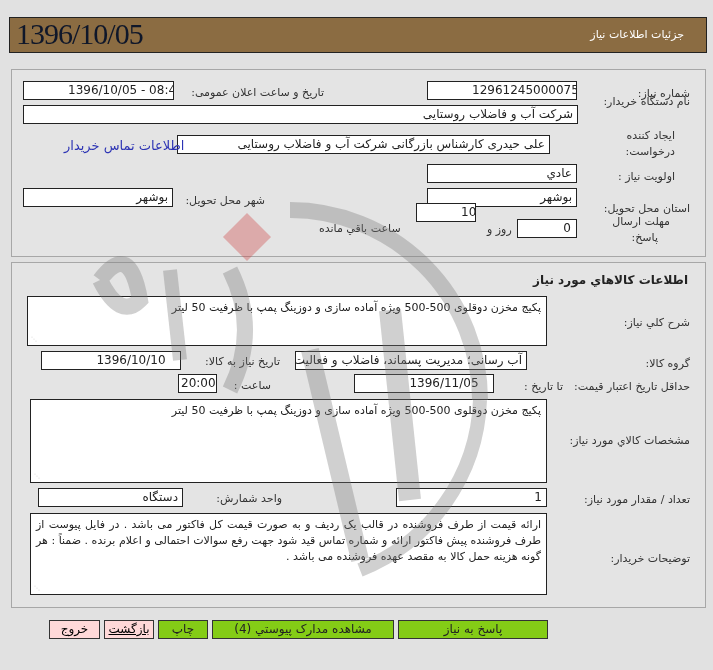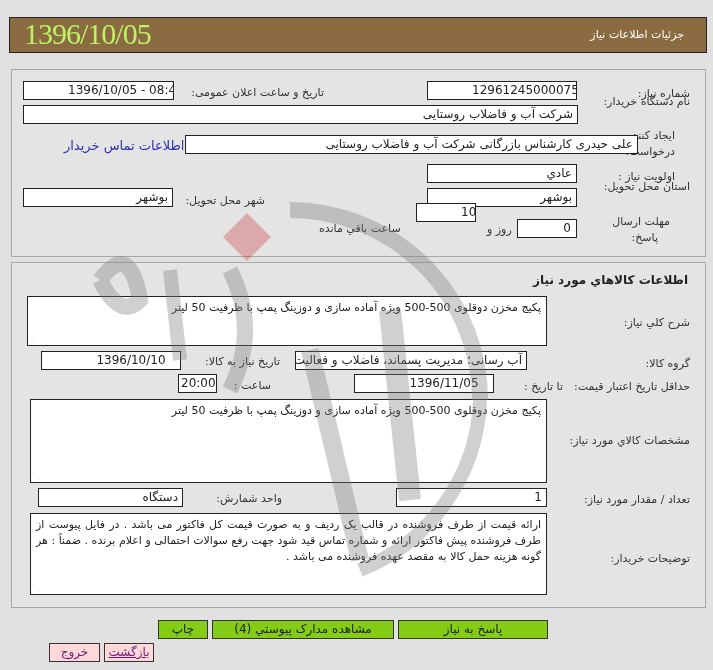--- a/index.html
+++ b/index.html
@@ -5,34 +5,34 @@
   html, body { margin:0; padding:0; }
   body {
     width:713px; height:670px; background:#e1e1e1; position:relative; overflow:hidden;
     font-family:"DejaVu Sans", sans-serif; font-size:11px; color:#222;
   }
   .abs { position:absolute; }
   .header {
     left:9px; top:17px; width:698px; height:36px; background:#8b6c42;
     border:1px solid #222; box-sizing:border-box;
   }
-  .header .date { left:14px; top:-4px; color:#bef264; font-family:"Liberation Serif", serif; font-size:30px; line-height:40px; letter-spacing:-1px; }
+  .header .date { left:6px; top:-4px; color:#0f172a; font-family:"Liberation Serif", serif; font-size:30px; line-height:40px; letter-spacing:-1px; }
   .header .title { right:22px; top:10px; color:#fff; font-size:11px; direction:rtl; }
   .panel { border:1px solid #a7a7a7; box-sizing:border-box; background:#e4e4e4; }
   .box { background:#fff; border:1px solid #222; box-sizing:border-box; height:19px; line-height:17px; padding:0 4px; white-space:nowrap; overflow:hidden; direction:rtl; font-size:12px; color:#222; }
   .box.center { text-align:center;padding-left:44px; }
   .box.ltr { direction:ltr; }
   .lbl { direction:rtl; white-space:nowrap; font-size:11px; color:#333; }
   .link { direction:rtl; white-space:nowrap; font-size:13px; color:#2c33b4; cursor:pointer; }
   .ta { background:#fff; border:1px solid #222; box-sizing:border-box; direction:rtl; padding:3px 5px; font-size:11px; line-height:16px; color:#222; overflow:hidden; }
   .grip { position:absolute; left:3px; bottom:2px; width:6px; height:6px; color:#bbb; font-size:6px; line-height:3px; }
   .sec-title { direction:rtl; font-weight:bold; font-size:12px; color:#222; }
   .btn { height:19px; box-sizing:border-box; border:1px solid #333; font-size:12px; line-height:17px; text-align:center; direction:rtl; cursor:pointer; color:#222; }
   .btn.green { background:#84cc16; }
-  .btn.pink { background:#ffd9d9; color:#701a75;margin-top:23px; }
+  .btn.pink { background:#ffd9d9; color:#000000; }
   .wm { opacity:0.35; pointer-events:none; }
 </style>
 </head>
 <body>
 
 <div class="abs header">
   <div class="abs date">1396/10/05</div>
   <div class="abs title">جزئیات اطلاعات نیاز</div>
 </div>
 
@@ -42,27 +42,27 @@
 <div class="abs box center ltr" style="left:427px; top:81px; width:150px;">12961245000075</div>
 
 <div class="abs lbl" style="right:389px; top:86px;">تاریخ و ساعت اعلان عمومی:</div>
 <div class="abs box center ltr" style="left:23px; top:81px; width:151px;">1396/10/05 - 08:49</div>
 
 <div class="abs lbl" style="right:23px; top:95px;">نام دستگاه خریدار:</div>
 <div class="abs box" style="left:23px; top:105px; width:555px;">شرکت آب و فاضلاب روستایی</div>
 
 <div class="abs lbl" style="right:38px; top:129px;">ایجاد کننده</div>
 <div class="abs lbl" style="right:38px; top:145px;">درخواست:</div>
-<div class="abs box" style="left:185px; top:135px; width:453px;">علی حیدری کارشناس بازرگانی شرکت آب و فاضلاب روستایی</div>
+<div class="abs box" style="left:177px; top:135px; width:373px;">علی حیدری کارشناس بازرگانی شرکت آب و فاضلاب روستایی</div>
 <div class="abs link" style="left:64px; top:138px;">اطلاعات تماس خریدار</div>
 
 <div class="abs lbl" style="right:38px; top:170px;">اولویت نیاز :</div>
 <div class="abs box" style="left:427px; top:164px; width:150px;">عادي</div>
 
-<div class="abs lbl" style="right:23px; top:180px;">استان محل تحویل:</div>
+<div class="abs lbl" style="right:23px; top:202px;">استان محل تحویل:</div>
 <div class="abs box" style="left:427px; top:188px; width:150px;">بوشهر</div>
 
 <div class="abs lbl" style="right:448px; top:194px;">شهر محل تحویل:</div>
 <div class="abs box" style="left:23px; top:188px; width:150px;">بوشهر</div>
 
 <div class="abs lbl" style="right:43px; top:215px;">مهلت ارسال</div>
 <div class="abs lbl" style="right:55px; top:231px;">پاسخ:</div>
 <div class="abs box center" style="left:517px; top:219px; width:60px;">0</div>
 <div class="abs lbl" style="left:487px; top:223px;">روز و</div>
 <div class="abs box center ltr" style="left:416px; top:203px; width:60px;">10:47:49</div>

